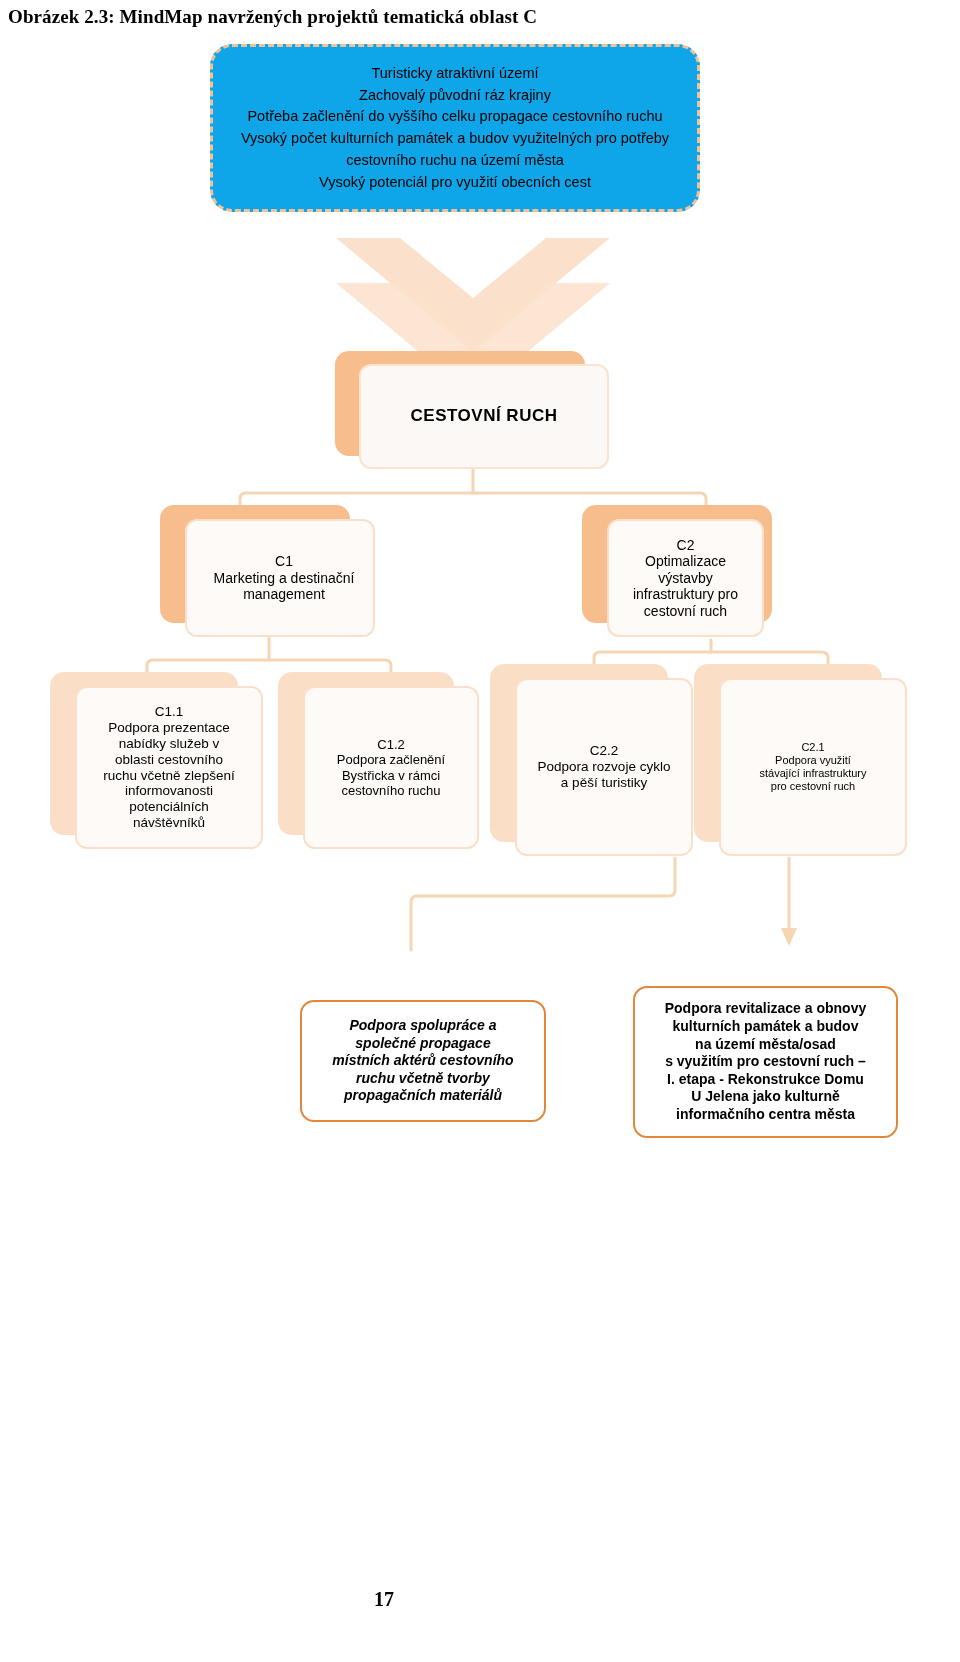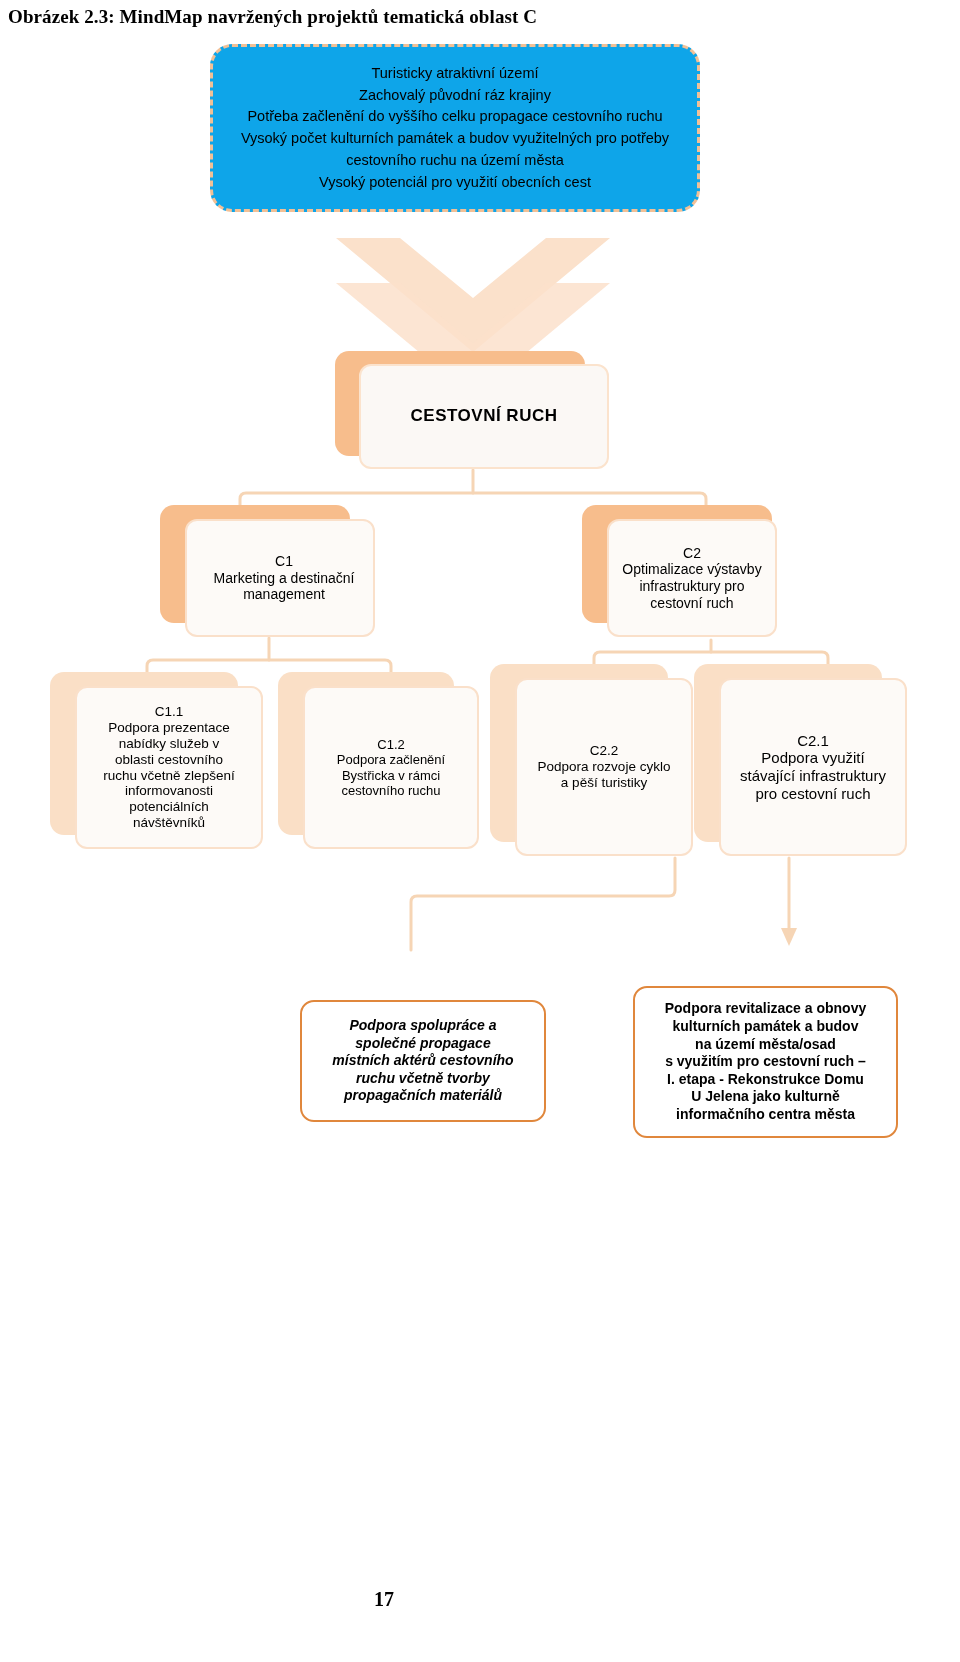--- a/index.html
+++ b/index.html
@@ -58,39 +58,39 @@
     background:#fbf8f5;border:2px solid #fbe3cd;
   }
   #central .txt{font-size:17px;font-weight:bold;letter-spacing:.5px;}
 
   
   #c1-shadow{left:160px;top:505px;width:190px;height:118px;}
   #c1{left:174px;top:519px;width:190px;height:118px;}
   #c1 .txt{font-size:14px;padding-left:16px;}
 
   #c2-shadow{left:582px;top:505px;width:190px;height:118px;}
-  #c2{left:596px;top:519px;width:170px;height:118px;}
+  #c2{left:596px;top:519px;width:157px;height:118px;}
   #c2 .txt{font-size:14px;}
 
   
   #c11-shadow{left:50px;top:672px;width:188px;height:163px;background:#fadfc6;}
   #c11{left:64px;top:686px;width:188px;height:163px;}
   #c11 .txt{font-size:13.5px;}
 
   #c12-shadow{left:278px;top:672px;width:176px;height:163px;background:#fadfc6;}
   #c12{left:292px;top:686px;width:176px;height:163px;}
   #c12 .txt{font-size:13px;}
 
   #c22-shadow{left:490px;top:664px;width:178px;height:178px;background:#fadfc6;}
   #c22{left:504px;top:678px;width:178px;height:178px;}
   #c22 .txt{font-size:13.5px;}
 
   #c21-shadow{left:694px;top:664px;width:188px;height:178px;background:#fadfc6;}
   #c21{left:708px;top:678px;width:188px;height:178px;}
-  #c21 .txt{font-size:15px;}
+  #c21 .txt{font-size:11px;}
 
   
   .outcome{
     position:absolute;border:2px solid #e0873c;border-radius:14px;background:#ffffff;
     display:flex;align-items:center;justify-content:center;text-align:center;box-sizing:border-box;z-index:2;
   }
   .outcome .txt{display:block;width:100%;padding:6px 10px;box-sizing:border-box;
     color:#000;line-height:1.26;white-space:pre-line;}
   #out-left{left:300px;top:954px;width:246px;height:122px;margin-top:46px;}
   #out-left .txt{font-size:14px;font-weight:bold;font-style:italic;}

